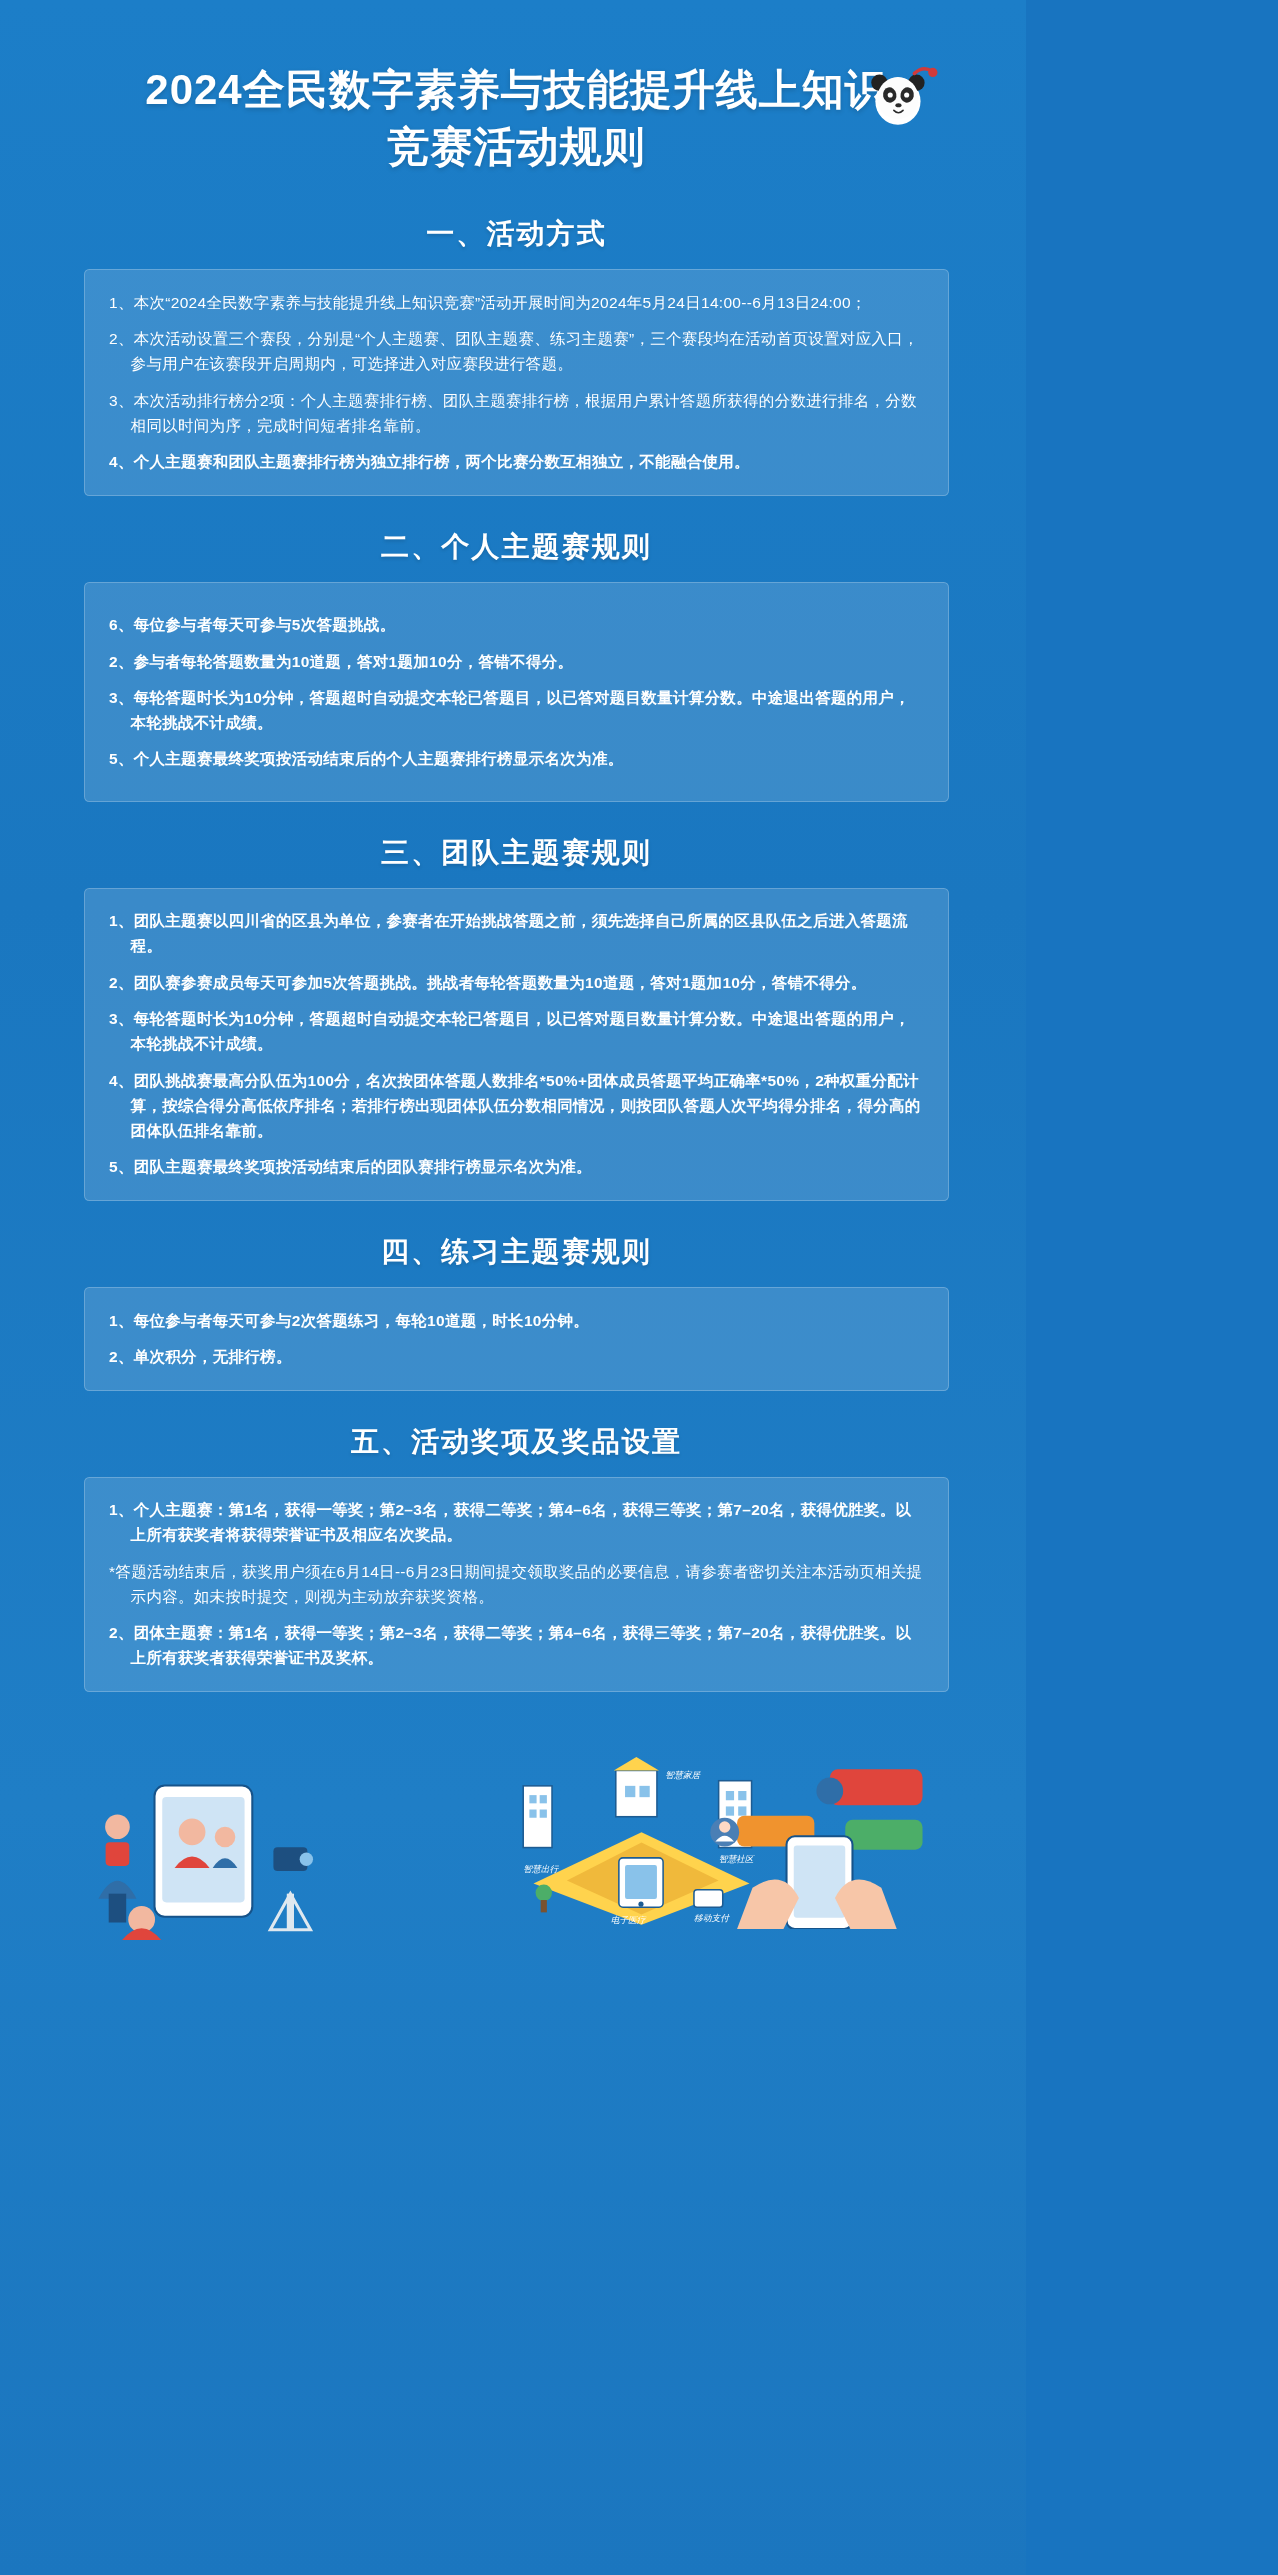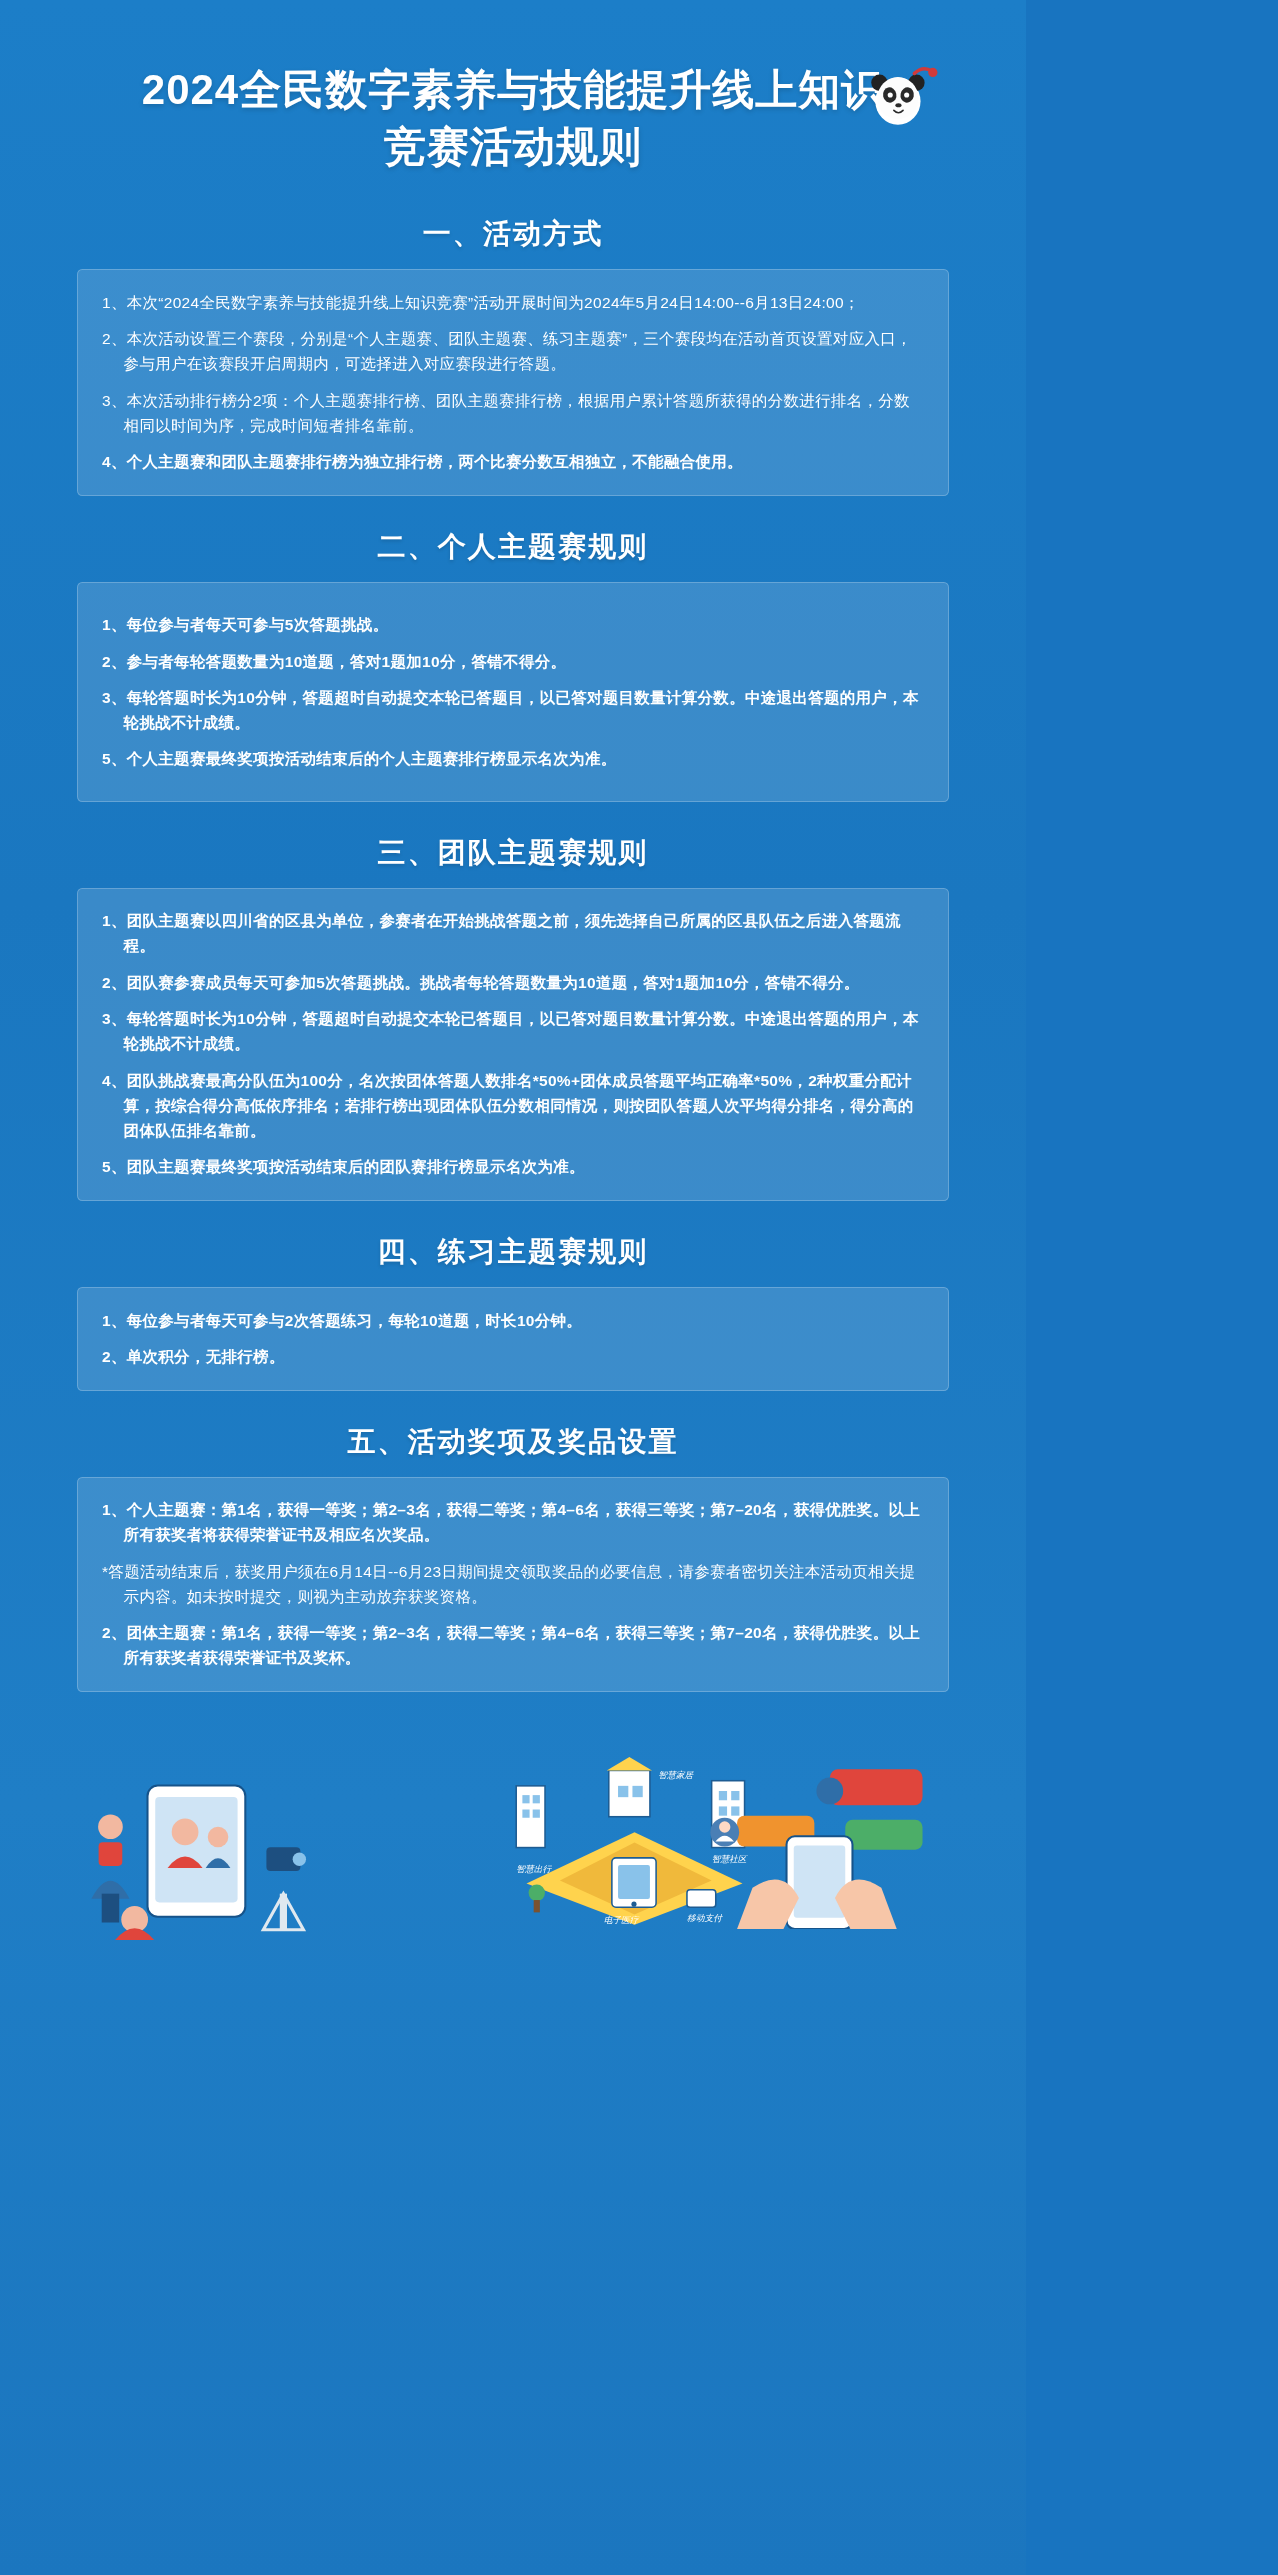--- a/index.html
+++ b/index.html
@@ -10,21 +10,21 @@
     width: 1279px;
     background: #1874c0;
     font-family: "Liberation Sans", "DejaVu Sans", sans-serif;
   }
   .page {
     position: relative;
     width: 1026px;
     min-height: 2576px;
     background: linear-gradient(180deg, #1c7ec8 0%, #1a77c0 35%, #1f7ec6 70%, #1b76bf 100%);
     box-sizing: border-box;
-    padding: 0 0 0 0;
+    padding: 0 0 0 7px;
     overflow: hidden;
   }
 
   
   .header {
     position: relative;
     padding: 62px 77px 0 77px;
     text-align: center;
   }
   .title {
@@ -136,21 +136,21 @@
   <div class="sec-title first">一、活动方式</div>
   <div class="card">
     <p class="item item-indent">1、本次“2024全民数字素养与技能提升线上知识竞赛”活动开展时间为2024年5月24日14:00--6月13日24:00；</p>
     <p class="item item-indent">2、本次活动设置三个赛段，分别是“个人主题赛、团队主题赛、练习主题赛”，三个赛段均在活动首页设置对应入口，参与用户在该赛段开启周期内，可选择进入对应赛段进行答题。</p>
     <p class="item item-indent">3、本次活动排行榜分2项：个人主题赛排行榜、团队主题赛排行榜，根据用户累计答题所获得的分数进行排名，分数相同以时间为序，完成时间短者排名靠前。</p>
     <p class="item item-indent">4、个人主题赛和团队主题赛排行榜为独立排行榜，两个比赛分数互相独立，不能融合使用。</p>
   </div>
 
   <div class="sec-title">二、个人主题赛规则</div>
   <div class="card tall">
-    <p class="item item-indent bold">1、每位参与者每天可参与5次答题挑战。</p>
+    <p class="item item-indent bold">6、每位参与者每天可参与5次答题挑战。</p>
     <p class="item item-indent bold">2、参与者每轮答题数量为10道题，答对1题加10分，答错不得分。</p>
     <p class="item item-indent bold">3、每轮答题时长为10分钟，答题超时自动提交本轮已答题目，以已答对题目数量计算分数。中途退出答题的用户，本轮挑战不计成绩。</p>
     <p class="item item-indent bold">5、个人主题赛最终奖项按活动结束后的个人主题赛排行榜显示名次为准。</p>
   </div>
 
   <div class="sec-title">三、团队主题赛规则</div>
   <div class="card">
     <p class="item item-indent bold">1、团队主题赛以四川省的区县为单位，参赛者在开始挑战答题之前，须先选择自己所属的区县队伍之后进入答题流程。</p>
     <p class="item item-indent bold">2、团队赛参赛成员每天可参加5次答题挑战。挑战者每轮答题数量为10道题，答对1题加10分，答错不得分。</p>
     <p class="item item-indent bold">3、每轮答题时长为10分钟，答题超时自动提交本轮已答题目，以已答对题目数量计算分数。中途退出答题的用户，本轮挑战不计成绩。</p>

